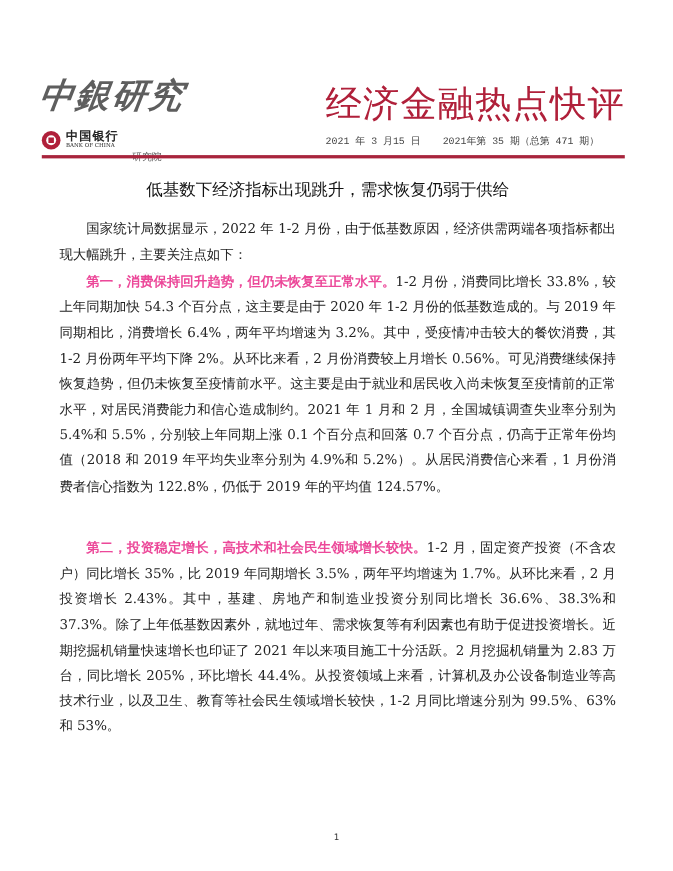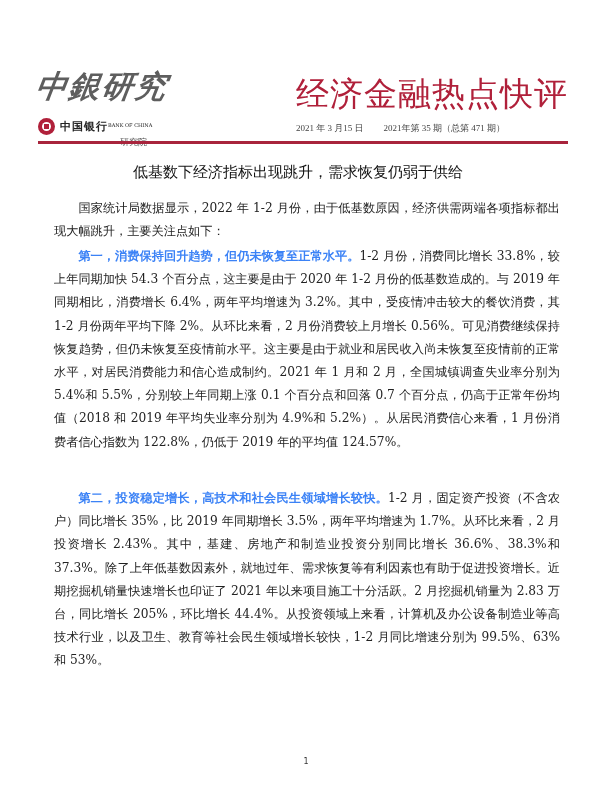--- a/index.html
+++ b/index.html
@@ -6,37 +6,37 @@
   body { width:612px; height:792px; position:relative; overflow:hidden;
          font-family:"DejaVu Serif","Liberation Serif",serif; color:#111; }
   .brand-script { position:absolute; left:36px; top:66px; font-size:31px; letter-spacing:2px;
          color:#5e5e5e; font-family:"DejaVu Serif",serif; font-style:italic; font-weight:bold; transform:skewX(-8deg); }
   .report-title { position:absolute; left:296px; top:60px; font-size:33px; color:#b0203a;
          font-family:"DejaVu Sans",sans-serif; letter-spacing:1px; white-space:nowrap;margin-top:12px; }
   .logo { position:absolute; left:38px; top:118px; display:flex; align-items:center; }
   .logo-mark { width:17px; height:17px; border-radius:50%; background:#b0203a; position:relative; }
   .logo-mark::before { content:""; position:absolute; left:4px; top:4px; width:9px; height:9px; background:#fff; border-radius:50%; }
   .logo-mark::after { content:""; position:absolute; left:6px; top:6px; width:5px; height:5px; background:#b0203a; }
-  .logo-text { margin-left:5px; display:flex; flex-direction:row; line-height:1; }
+  .logo-text { margin-left:5px; display:flex; flex-direction:column; line-height:1; }
   .logo-cn { font-size:11px; font-weight:bold; color:#222; letter-spacing:1px; }
   .logo-en { font-size:5px; color:#222; margin-top:2px; font-family:"DejaVu Serif",serif; }
   .institute { position:absolute; left:120px; top:136px; font-size:9px; color:#555;
          font-family:Liberation Mono, monospace; }
   .issue-info { position:absolute; left:296px; top:122px; font-size:9px; color:#444;
-         font-family:Liberation Serif, serif; white-space:pre; }
+         font-family:Liberation Mono, monospace; white-space:pre; }
   .issue-info span + span { margin-left:20px; }
   .rule { position:absolute; left:38px; top:141px; width:530px; height:3px; background:#a8243c; }
   .headline { position:absolute; left:0; width:596px; top:163px; text-align:center; font-size:15px;
          font-family:"DejaVu Sans",sans-serif; color:#111; }
   .body { position:absolute; left:54px; width:506px; font-size:12.2px; line-height:23.2px;
          text-align:justify; text-indent:2em; color:#222; }
   .p1 { top:197px; }
   .p2 { top:245px; }
   .p3 { top:487px; }
-  .lead { font-weight:bold; color:#3b82f6; font-family:"DejaVu Sans",sans-serif; }
+  .lead { font-weight:bold; color:#ec4899; font-family:"DejaVu Sans",sans-serif; }
   .page-num { position:absolute; left:0; width:612px; top:757px; text-align:center; font-size:8px; color:#333;
          font-family:"DejaVu Sans",sans-serif; }
 </style>
 </head>
 <body>
 
 <div>
   <div class="brand-script">中銀研究</div>
   <div class="report-title">经济金融热点快评</div>
 

